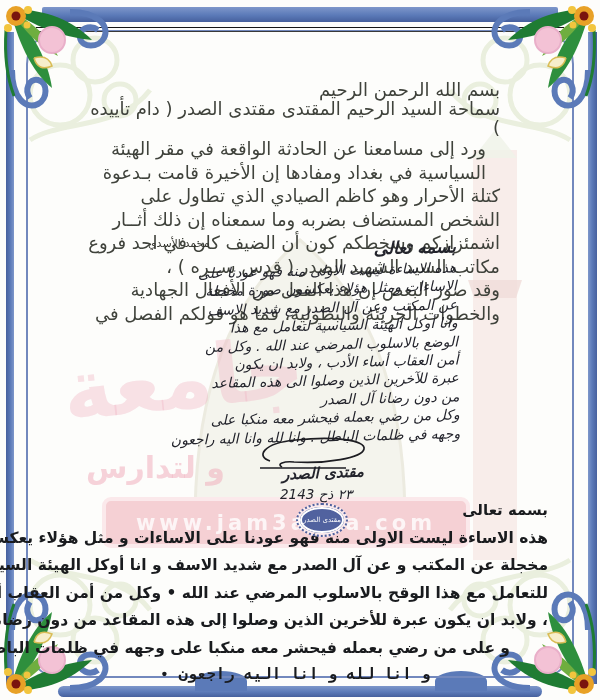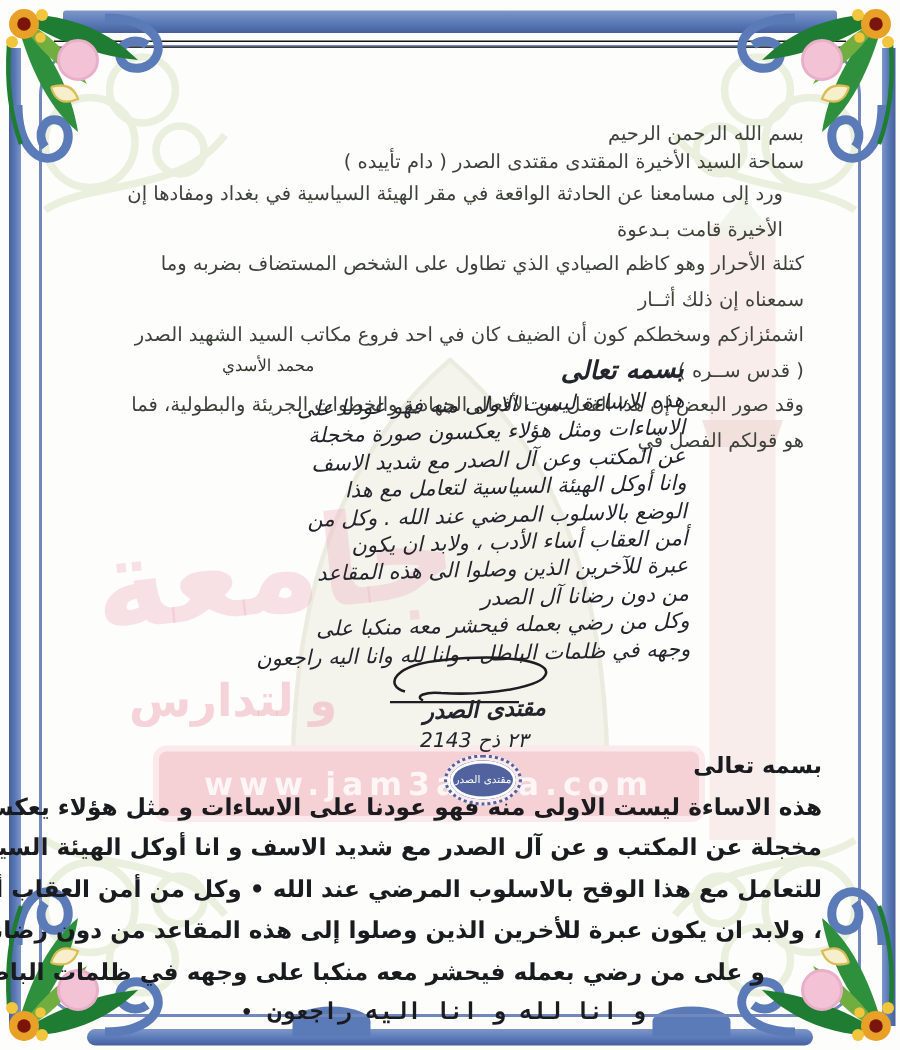--- a/index.html
+++ b/index.html
@@ -35,22 +35,22 @@
   .wm-word-green{position:absolute;left:300px;top:245px;z-index:1;
     font-size:108px;font-weight:bold;color:rgba(206,212,193,0.38);white-space:nowrap;}
   .wm-word-small{position:absolute;left:86px;top:450px;z-index:1;
     font-size:30px;font-weight:bold;color:rgba(240,168,184,0.5);white-space:nowrap;}
   .wm-band{position:absolute;left:102px;top:497px;width:360px;height:43px;z-index:1;
     background:#f5d0d4;border:4px solid #fbe9eb;border-radius:9px;
     display:flex;align-items:center;justify-content:center;}
   .wm-url{font-size:21px;font-weight:bold;letter-spacing:4px;
     color:rgba(255,255,255,0.78);font-family:"DejaVu Sans",sans-serif;}
   
-  .question{position:absolute;right:64px;left:84px;top:80px;z-index:4;
-    direction:rtl;text-align:right;color:#3f423b;font-size:13px;}
+  .question{position:absolute;right:100px;left:84px;top:80px;z-index:4;
+    direction:rtl;text-align:right;color:#3f423b;font-size:18px;}
   .question .hdr{line-height:19px;}
   .question .bodyln{line-height:23.5px;}
   .question .indent{padding-right:14px;}
   .questioner{position:absolute;left:148px;top:237px;z-index:4;
     direction:rtl;font-size:11px;color:#34352f;}
   
   .hand{font-style:italic;color:#23242c;}
   .answer{position:absolute;right:142px;width:322px;top:238px;z-index:4;
     direction:rtl;text-align:right;transform:rotate(-1.3deg);}
   .answer .a-hdr{font-size:17px;font-weight:bold;line-height:24px;padding-left:40px;}
@@ -207,21 +207,21 @@
     <path d="M195,110 C265,170 300,260 300,392 L90,392 C90,260 125,170 195,110 Z" fill="#f2f1e9" opacity="0.75" stroke="#e7e5d8" stroke-width="3"></path>
   </svg>
   <div class="wm-word-pink" dir="rtl">جامعة</div>
   <div class="wm-word-small" dir="rtl">و لتدارس</div>
   <div class="wm-band">
     <span class="wm-url">www.jam3aaaa.com</span>
   </div>
 
   <div class="question">
     <div class="hdr">بسم الله الرحمن الرحيم</div>
-    <div class="hdr">سماحة السيد الأخيرة المقتدى مقتدى الصدر ( دام تأييده )</div>
+    <div class="hdr">سماحة السيد الرحيم المقتدى مقتدى الصدر ( دام تأييده )</div>
     <div class="bodyln indent">ورد إلى مسامعنا عن الحادثة الواقعة في مقر الهيئة السياسية في بغداد ومفادها إن الأخيرة قامت بـدعوة</div>
     <div class="bodyln">كتلة الأحرار وهو كاظم الصيادي الذي تطاول على الشخص المستضاف بضربه وما سمعناه إن ذلك أثــار</div>
     <div class="bodyln">اشمئزازكم وسخطكم كون أن الضيف كان في احد فروع مكاتب السيد الشهيد الصدر ( قدس ســره ) ،</div>
     <div class="bodyln">وقد صور البعض إن هذا الفعل من الأفعال الجهادية والخطوات الجريئة والبطولية، فما هو قولكم الفصل في</div>
   </div>
   <div class="questioner">محمد الأسدي</div>
 
   <div class="answer hand">
     <div class="a-hdr">بسمه تعالى</div>
     <div class="a-ln">هذه الاساءة ليست الاولى منه فهو عودنا على</div>

